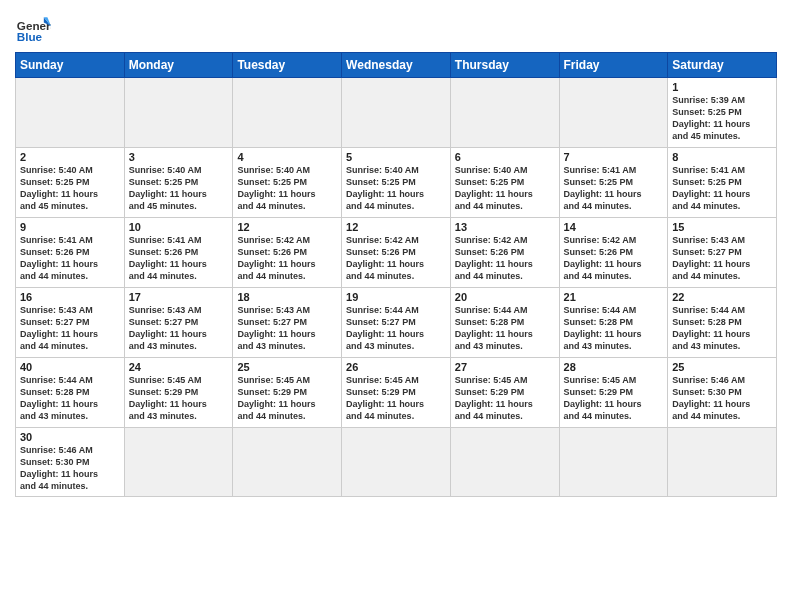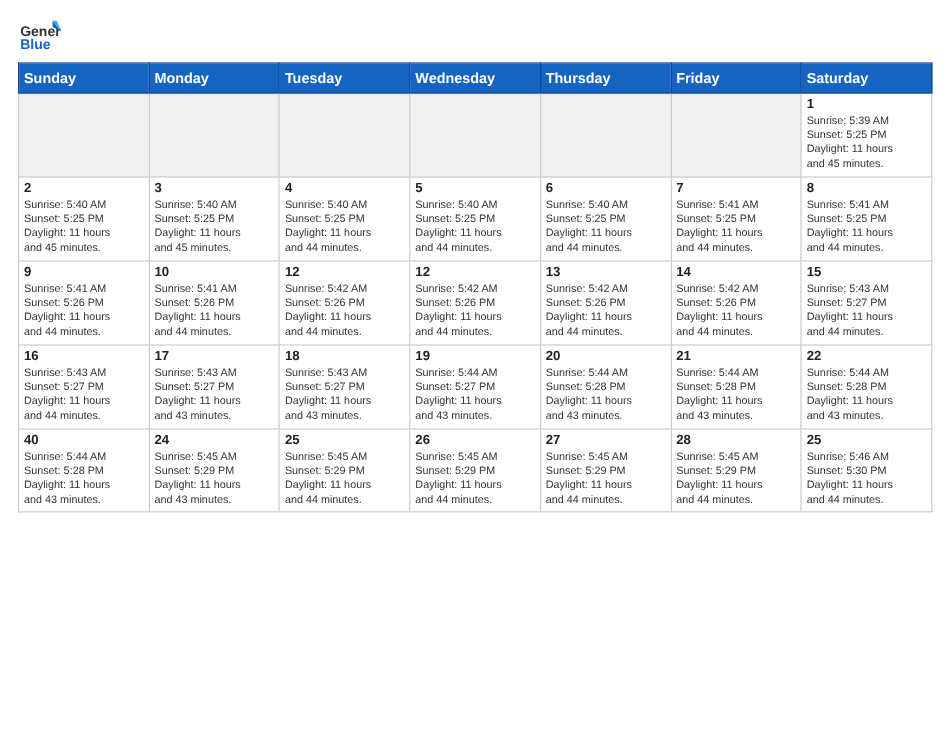--- a/index.html
+++ b/index.html
@@ -73,20 +73,21 @@
     .day-num {
       font-size: 11px;
       font-weight: bold;
       display: block;
       margin-bottom: 1px;
     }
     .day-info {
       font-size: 9px;
       line-height: 1.35;
       color: #333;
+      font-weight: bold;
     }
     tbody tr:last-child td {
       height: auto;
     }
   </style>
 </head>
 <body>
 
 <div class="page">
   <div class="header">
@@ -242,15 +243,27 @@
           </td>
           <td>
             <span class="day-num">28</span>
             <div class="day-info">Sunrise: 5:45 AM<br>Sunset: 5:29 PM<br>Daylight: 11 hours<br>and 44 minutes.</div>
           </td>
           <td>
             <span class="day-num">25</span>
             <div class="day-info">Sunrise: 5:46 AM<br>Sunset: 5:30 PM<br>Daylight: 11 hours<br>and 44 minutes.</div>
           </td>
         </tr>
+        <tr>
+          <td>
+            <span class="day-num">30</span>
+            <div class="day-info">Sunrise: 5:46 AM<br>Sunset: 5:30 PM<br>Daylight: 11 hours<br>and 44 minutes.</div>
+          </td>
+          <td class="empty"></td>
+          <td class="empty"></td>
+          <td class="empty"></td>
+          <td class="empty"></td>
+          <td class="empty"></td>
+          <td class="empty"></td>
+        </tr>
       </tbody>
   </table>
 </div>
 
 </body></html>

